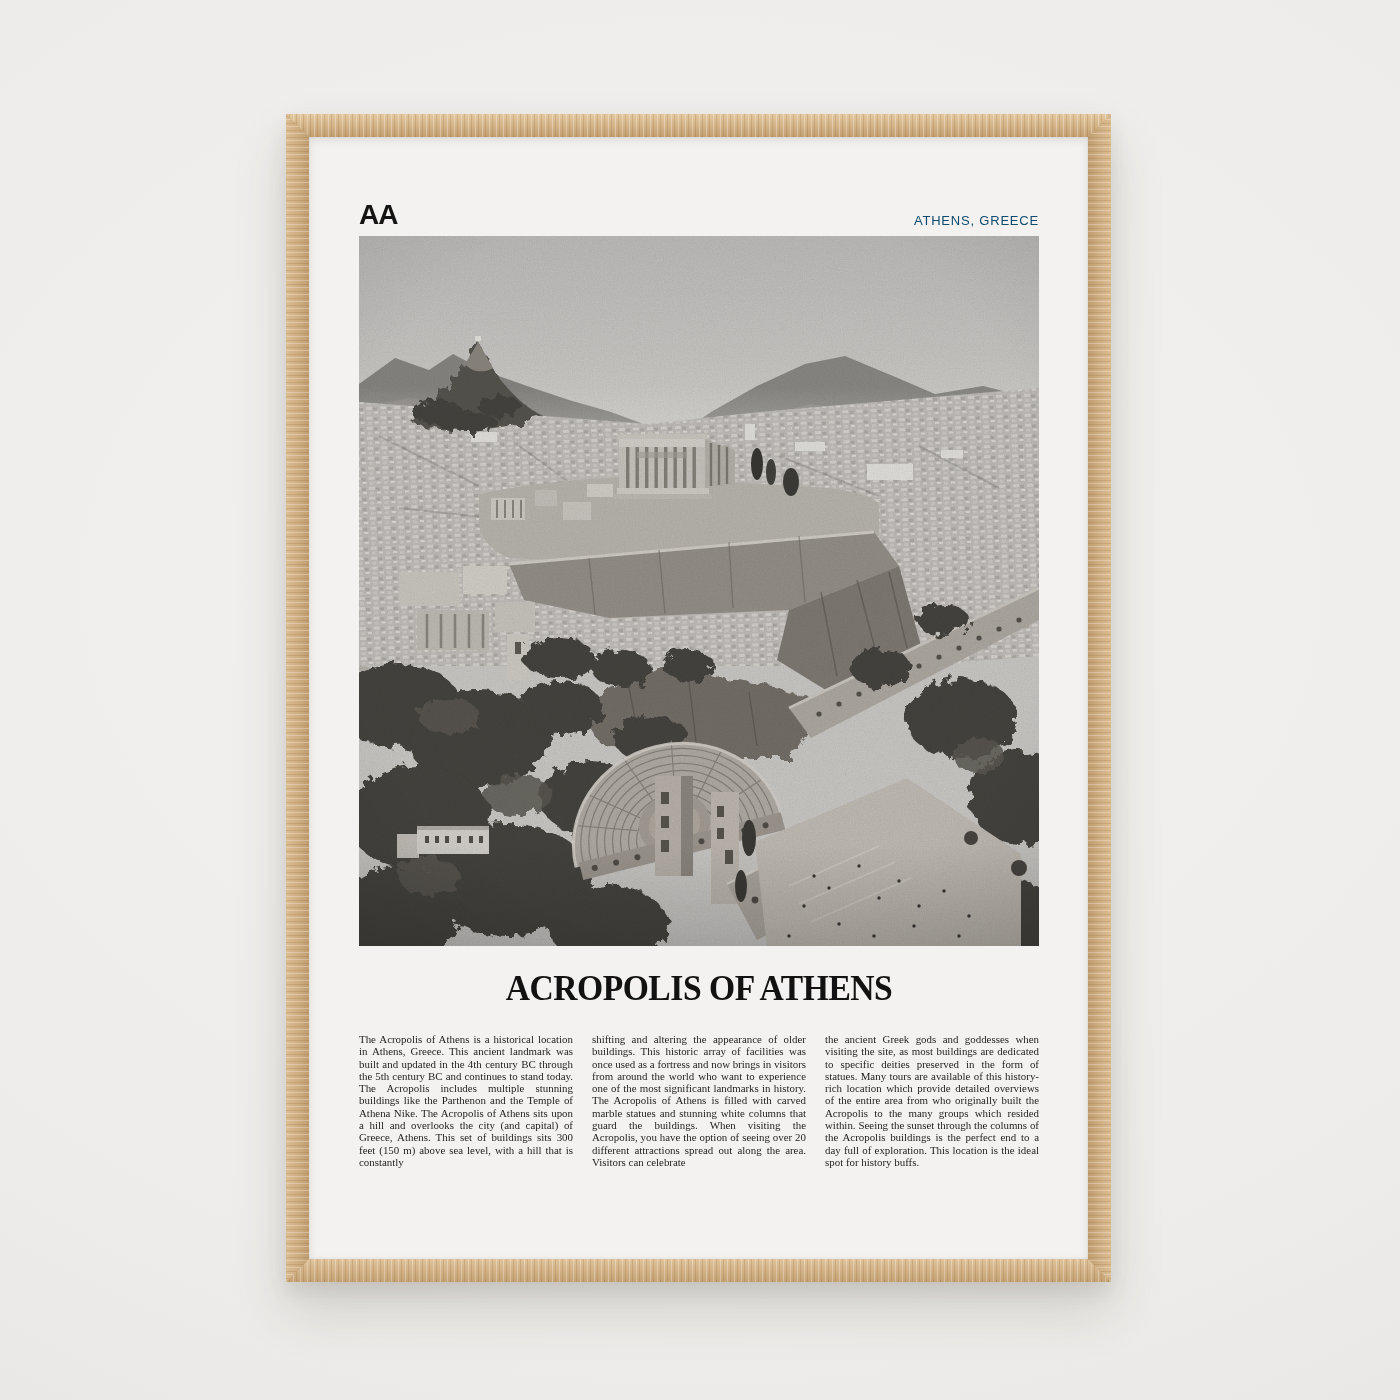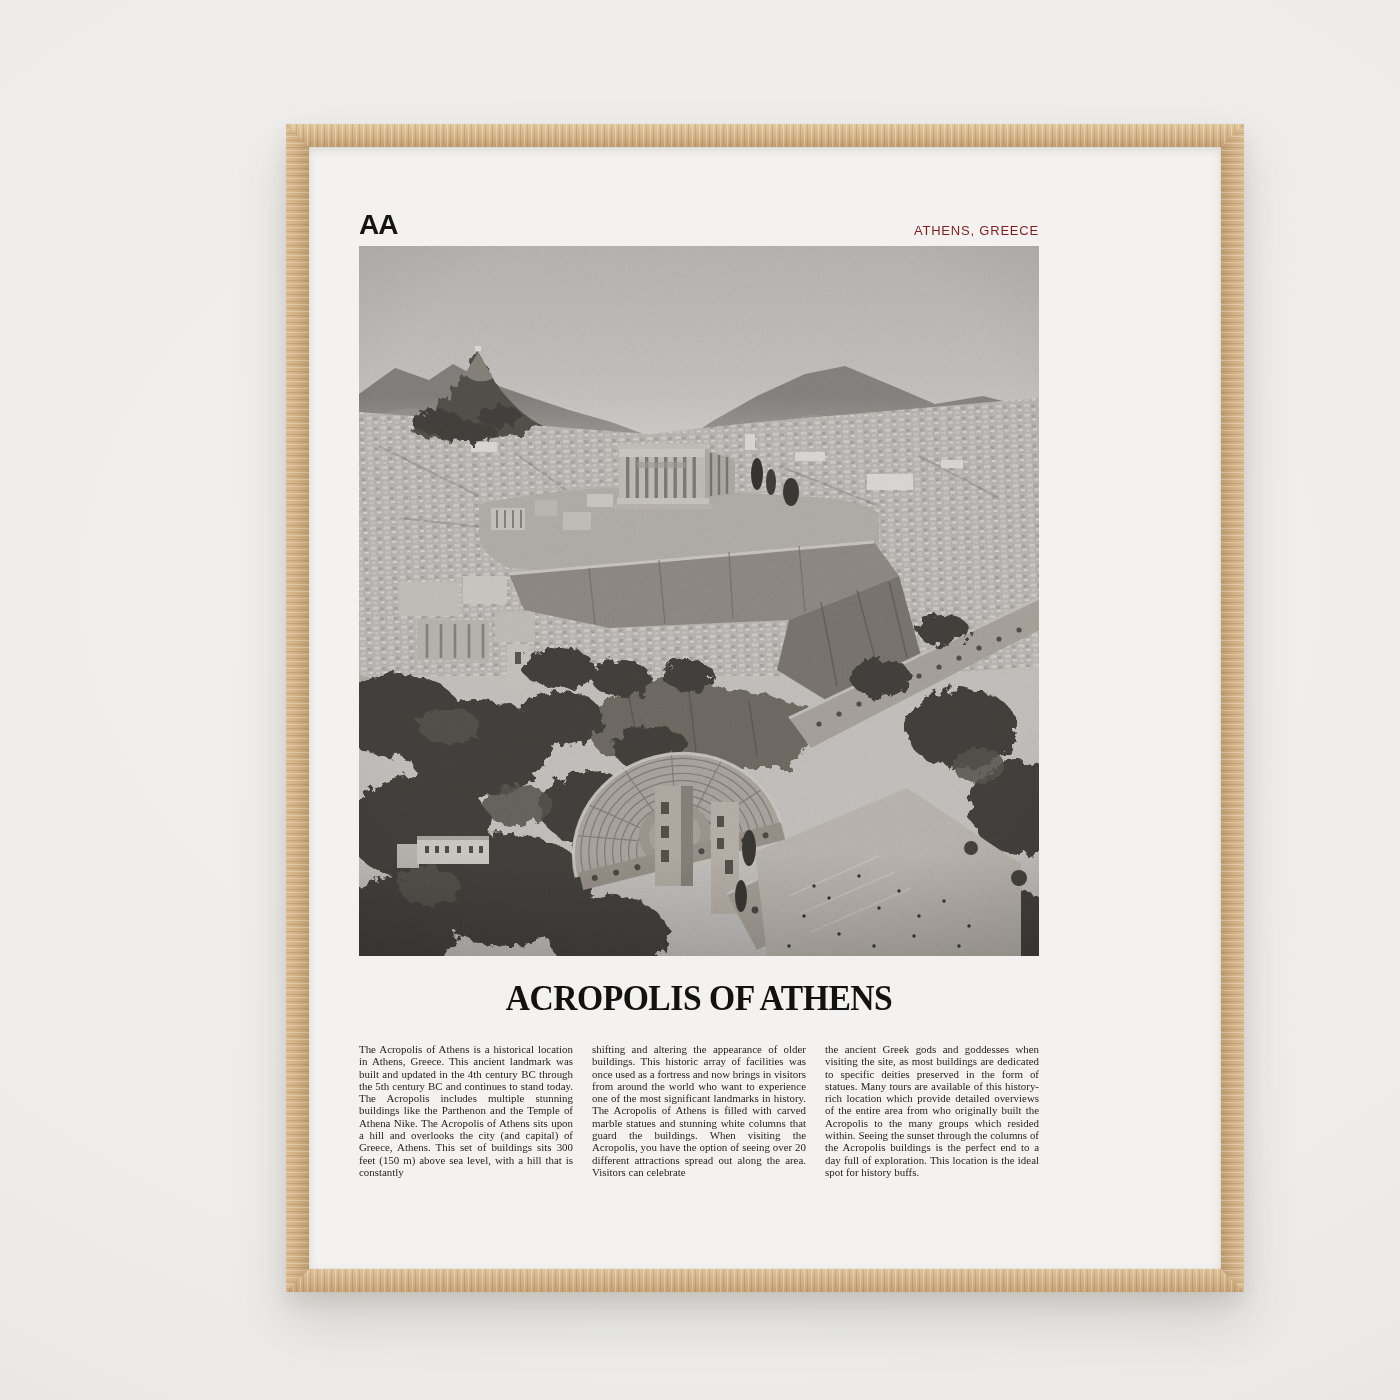--- a/index.html
+++ b/index.html
@@ -1,21 +1,21 @@
 <!DOCTYPE html>
 <html><head>
 <meta charset="utf-8">
 <title>Framed Poster</title>
 <style>
   html,body{margin:0;padding:0;}
   body{width:1400px;height:1400px;overflow:hidden;font-family:"Liberation Sans",sans-serif;}
   .stage{position:relative;width:1400px;height:1400px;
     background:radial-gradient(120% 90% at 50% 42%, #f2f1ef 0%, #eeedeb 55%, #e5e3e0 100%);}
   
-  .frame{position:absolute;left:286px;top:124px;width:958px;height:1168px;background:#c9a87c;
+  .frame{position:absolute;left:286px;top:114px;width:825px;height:1168px;background:#c9a87c;
     box-shadow:0 28px 50px rgba(70,60,46,.16), 0 10px 18px rgba(70,60,46,.10);}
   .bar{position:absolute;}
   .bar.top{left:0;top:0;width:100%;height:23px;
     clip-path:polygon(0 0,100% 0,calc(100% - 23px) 100%,23px 100%);
     background-image:repeating-linear-gradient(90.6deg, rgba(255,255,255,.30) 0 1px, rgba(255,255,255,0) 1px 3px, rgba(124,92,52,.20) 3px 4px, rgba(255,255,255,0) 4px 7px),
       linear-gradient(180deg,#e3c89f 0%,#d3b287 55%,#c19f71 100%);}
   .bar.bottom{left:0;bottom:0;width:100%;height:23px;
     clip-path:polygon(23px 0,calc(100% - 23px) 0,100% 100%,0 100%);
     background-image:repeating-linear-gradient(89.4deg, rgba(255,255,255,.28) 0 1px, rgba(255,255,255,0) 1px 3px, rgba(124,92,52,.20) 3px 4px, rgba(255,255,255,0) 4px 7px),
       linear-gradient(0deg,#c4a274 0%,#d5b58b 60%,#e0c49b 100%);}
@@ -25,21 +25,21 @@
       linear-gradient(90deg,#dcbd92 0%,#ccab7f 60%,#bf9d6f 100%);}
   .bar.right{right:0;top:0;width:23px;height:100%;
     clip-path:polygon(0 23px,100% 0,100% 100%,0 calc(100% - 23px));
     background-image:repeating-linear-gradient(0.6deg, rgba(255,255,255,.28) 0 1px, rgba(255,255,255,0) 1px 3px, rgba(124,92,52,.18) 3px 4px, rgba(255,255,255,0) 4px 7px),
       linear-gradient(270deg,#dcbd92 0%,#ccab7f 60%,#bf9d6f 100%);}
   .paper{position:absolute;left:23px;top:23px;right:23px;bottom:23px;background:#f3f2f0;
     box-shadow:inset 0 3px 9px rgba(60,50,35,.12), inset 0 0 2px rgba(60,50,35,.12);}
   
   .poster-header{position:absolute;left:50px;top:64px;width:680px;display:flex;justify-content:space-between;align-items:flex-end;}
   .logo{font-weight:700;font-size:28px;line-height:1;letter-spacing:-1px;color:#141414;}
-  .location{font-size:13px;line-height:1;letter-spacing:.8px;color:#7f1d1d;margin-bottom:2px;}
+  .location{font-size:13px;line-height:1;letter-spacing:.8px;color:#0c4a6e;margin-bottom:2px;}
   .photo-wrap{position:absolute;left:50px;top:99px;width:680px;height:710px;background:#cfcecb;overflow:hidden;}
   .photo-wrap svg{display:block;}
   .title{position:absolute;left:50px;top:830px;width:680px;text-align:center;
     font-family:"Liberation Serif",serif;font-weight:700;font-size:35px;line-height:44px;
     letter-spacing:-0.5px;color:#121212;transform:scaleX(.96);transform-origin:center;}
   .article{position:absolute;left:50px;top:896px;width:680px;display:flex;gap:19px;}
   .col{width:214px;font-family:"Liberation Serif",serif;font-size:10.9px;line-height:12.3px;
     text-align:justify;color:#1e1e1e;}
   .col b{font-weight:400;}
 </style>

